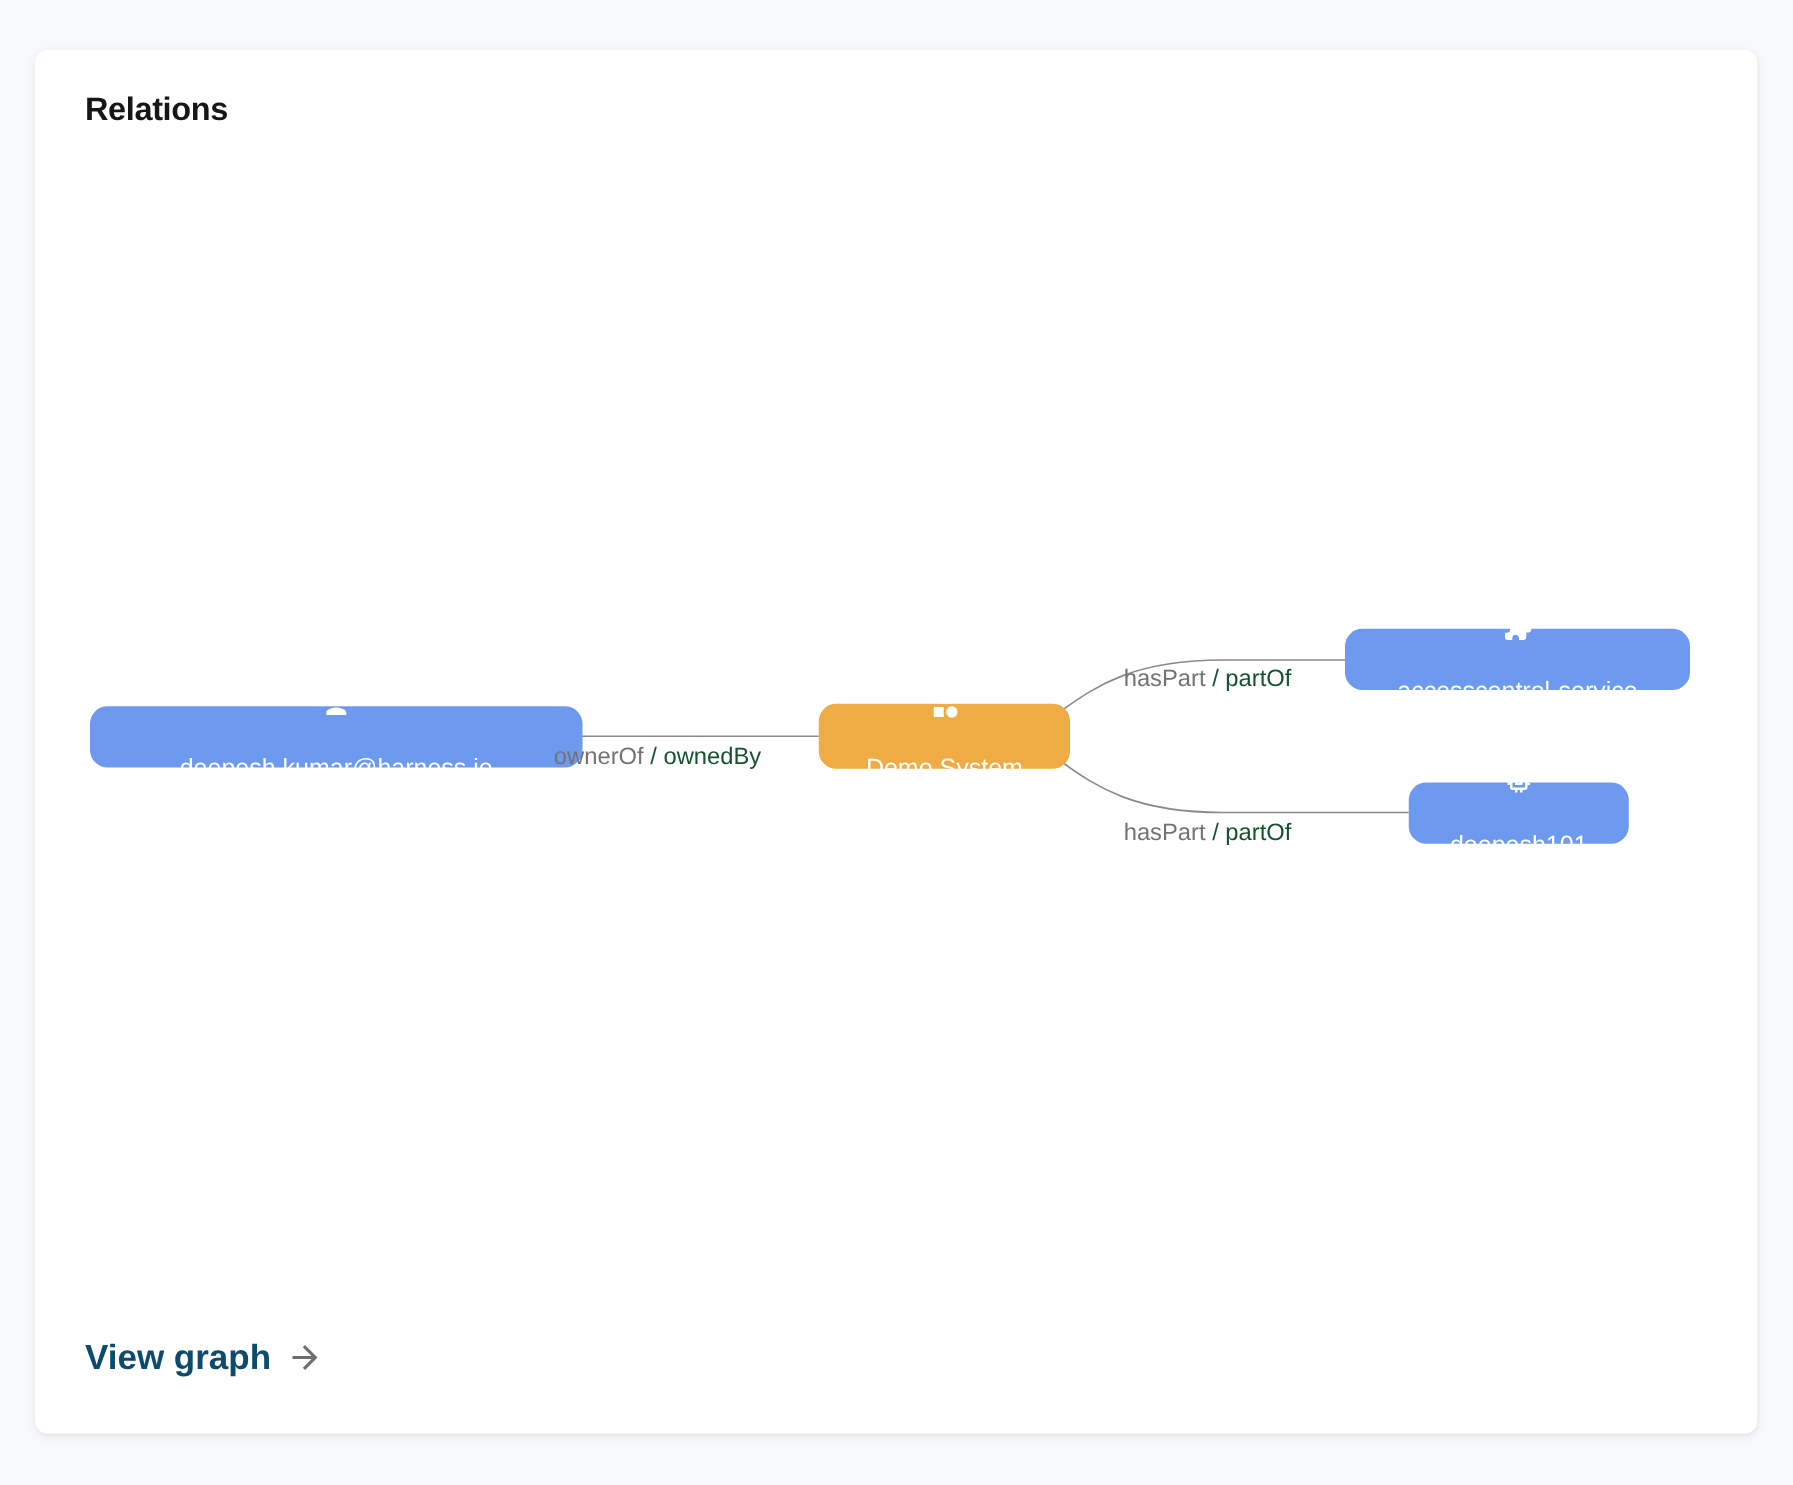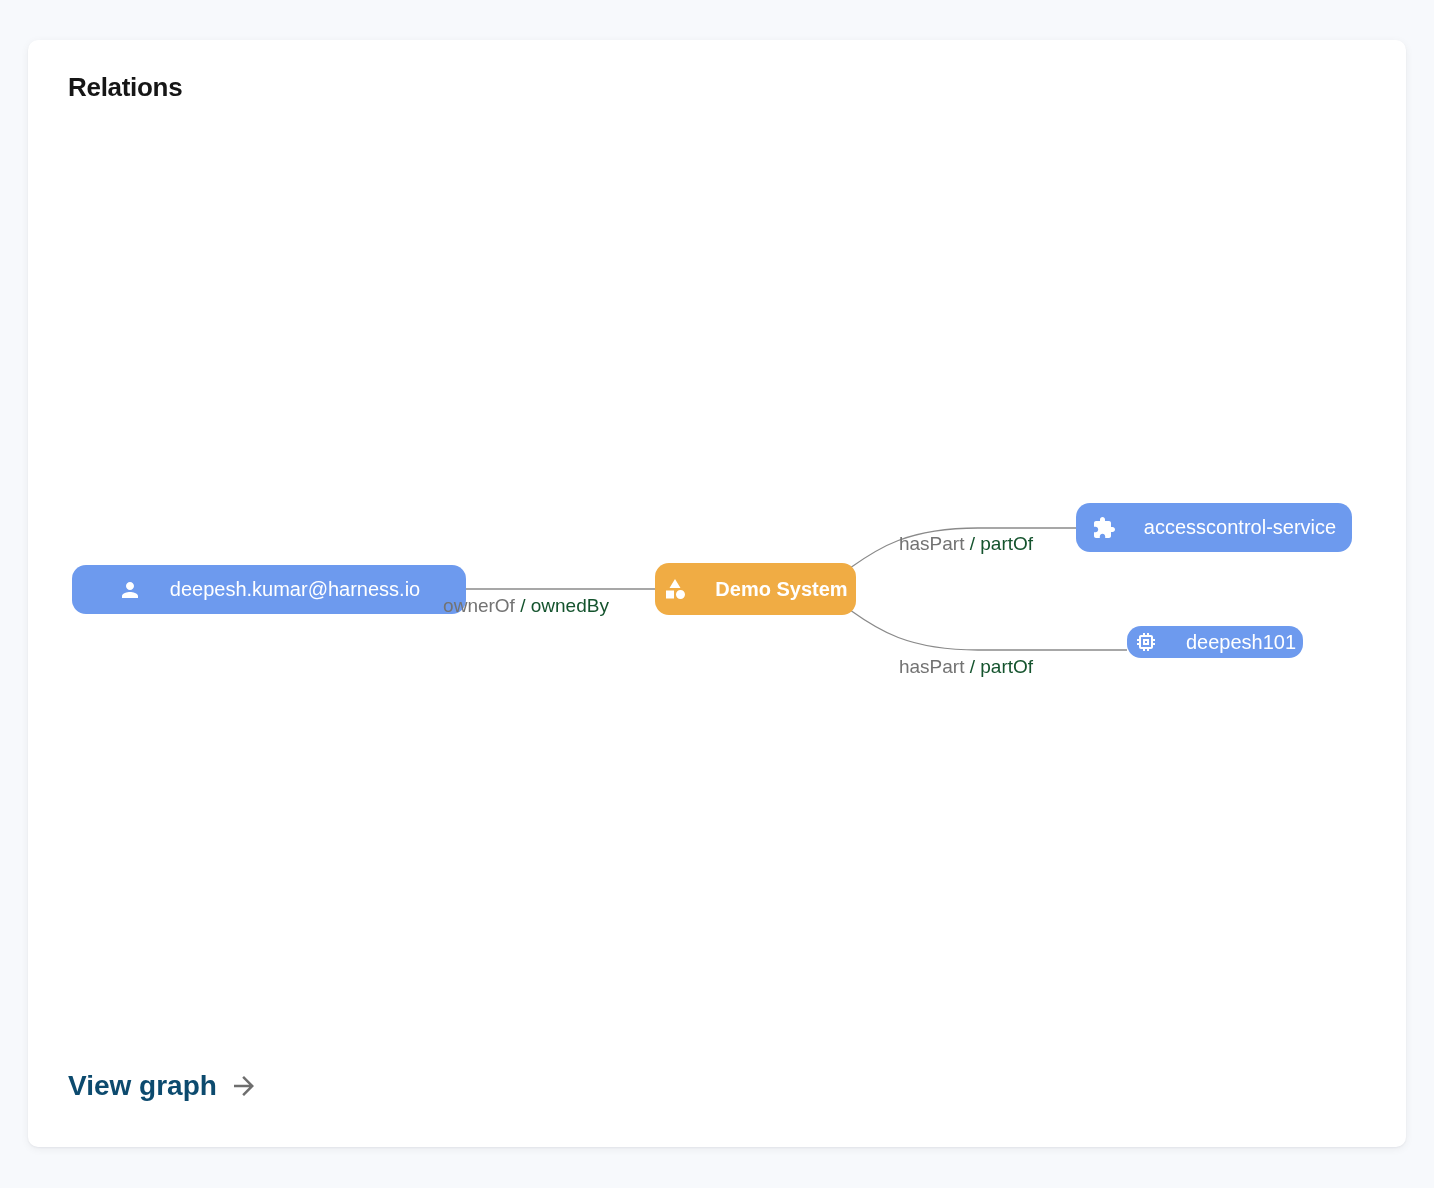--- a/index.html
+++ b/index.html
@@ -52,29 +52,30 @@
     align-items: center;
     justify-content: center;
     gap: 28px;
     border-radius: 14px;
     color: #ffffff;
     font-size: 20px;
     white-space: nowrap;
     cursor: pointer;
     box-sizing: border-box;
     padding: 4px 20px;
+    flex-direction: column;
   }
   .graph-node .node-icon {
     width: 24px;
     height: 24px;
     flex: 0 0 auto;
     display: inline-flex;
   }
   .graph-node .node-icon svg { width: 100%; height: 100%; fill: #ffffff; }
-  .graph-node.bold { font-weight: 700; }
+  .graph-node.bold { font-weight: 400; }
   .edge-label {
     position: absolute;
     transform: translate(-50%, -50%);
     font-size: 19px;
     white-space: nowrap;
   }
   .edge-label .lbl-primary { color: #737373; margin-top: 44px; }
   .edge-label .lbl-secondary { color: #14532d; }
   .view-graph {
     position: absolute;
@@ -126,21 +127,21 @@
           <span>Demo System</span>
         </div>
         <div class="graph-node" style="left: 1048px; top: 463px; width: 276px; height: 49px; background: rgb(109, 154, 238);">
           <span class="node-icon">
             <svg viewBox="0 0 24 24">
               <path d="M20.5 11H19V7c0-1.1-.9-2-2-2h-4V3.5C13 2.12 11.88 1 10.5 1S8 2.12 8 3.5V5H4c-1.1 0-1.99.9-1.99 2v3.8H3.5c1.49 0 2.7 1.21 2.7 2.7s-1.21 2.7-2.7 2.7H2V20c0 1.1.9 2 2 2h3.8v-1.5c0-1.49 1.21-2.7 2.7-2.7 1.49 0 2.7 1.21 2.7 2.7V22H17c1.1 0 2-.9 2-2v-4h1.5c1.38 0 2.5-1.12 2.5-2.5S21.88 11 20.5 11z"></path>
             </svg>
           </span>
           <span>accesscontrol-service</span>
         </div>
-        <div class="graph-node" style="left: 1099px; top: 586px; width: 176px; height: 32px; background: rgb(109, 154, 238);">
+        <div class="graph-node" style="left: 1099px; top: 586px; width: 176px; height: 49px; background: rgb(109, 154, 238);">
           <span class="node-icon">
             <svg viewBox="0 0 24 24">
               <path d="M15 9H9v6h6V9zm-2 4h-2v-2h2v2zm8-2V9h-2V7c0-1.1-.9-2-2-2h-2V3h-2v2h-2V3H9v2H7c-1.1 0-2 .9-2 2v2H3v2h2v2H3v2h2v2c0 1.1.9 2 2 2h2v2h2v-2h2v2h2v-2h2c1.1 0 2-.9 2-2v-2h2v-2h-2v-2h2zm-4 6H7V7h10v10z"></path>
             </svg>
           </span>
           <span>deepesh101</span>
         </div>
       </div>
     <div id="labels-layer">
         <div class="edge-label" style="left: 498px; top: 566px;"><span class="lbl-primary">ownerOf</span><span class="lbl-secondary"> / ownedBy</span></div>

